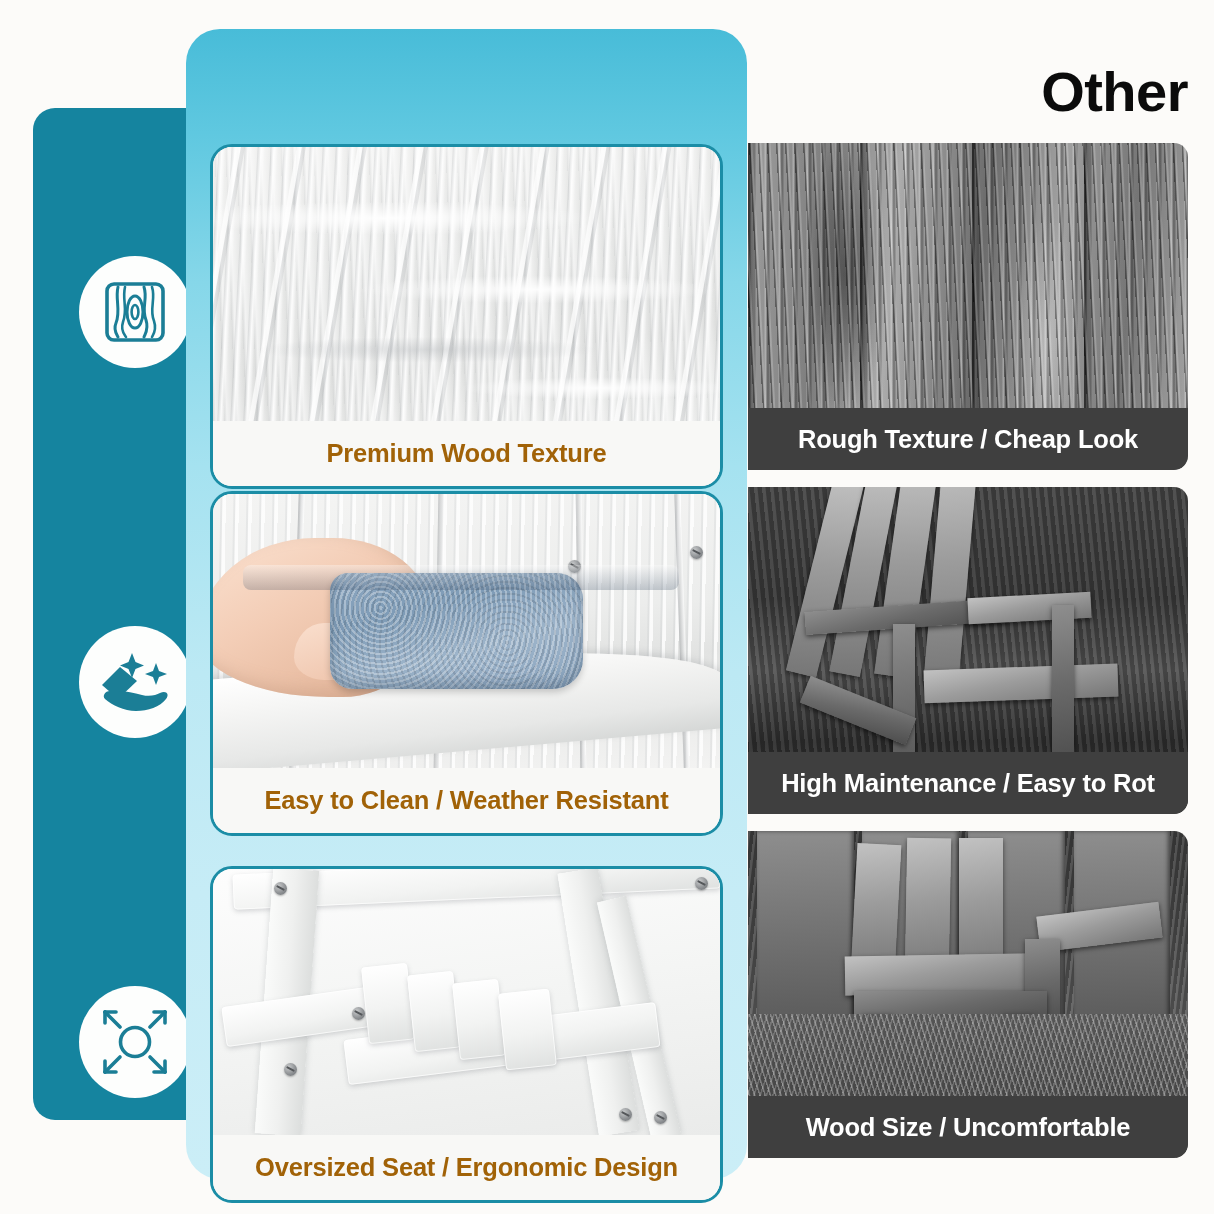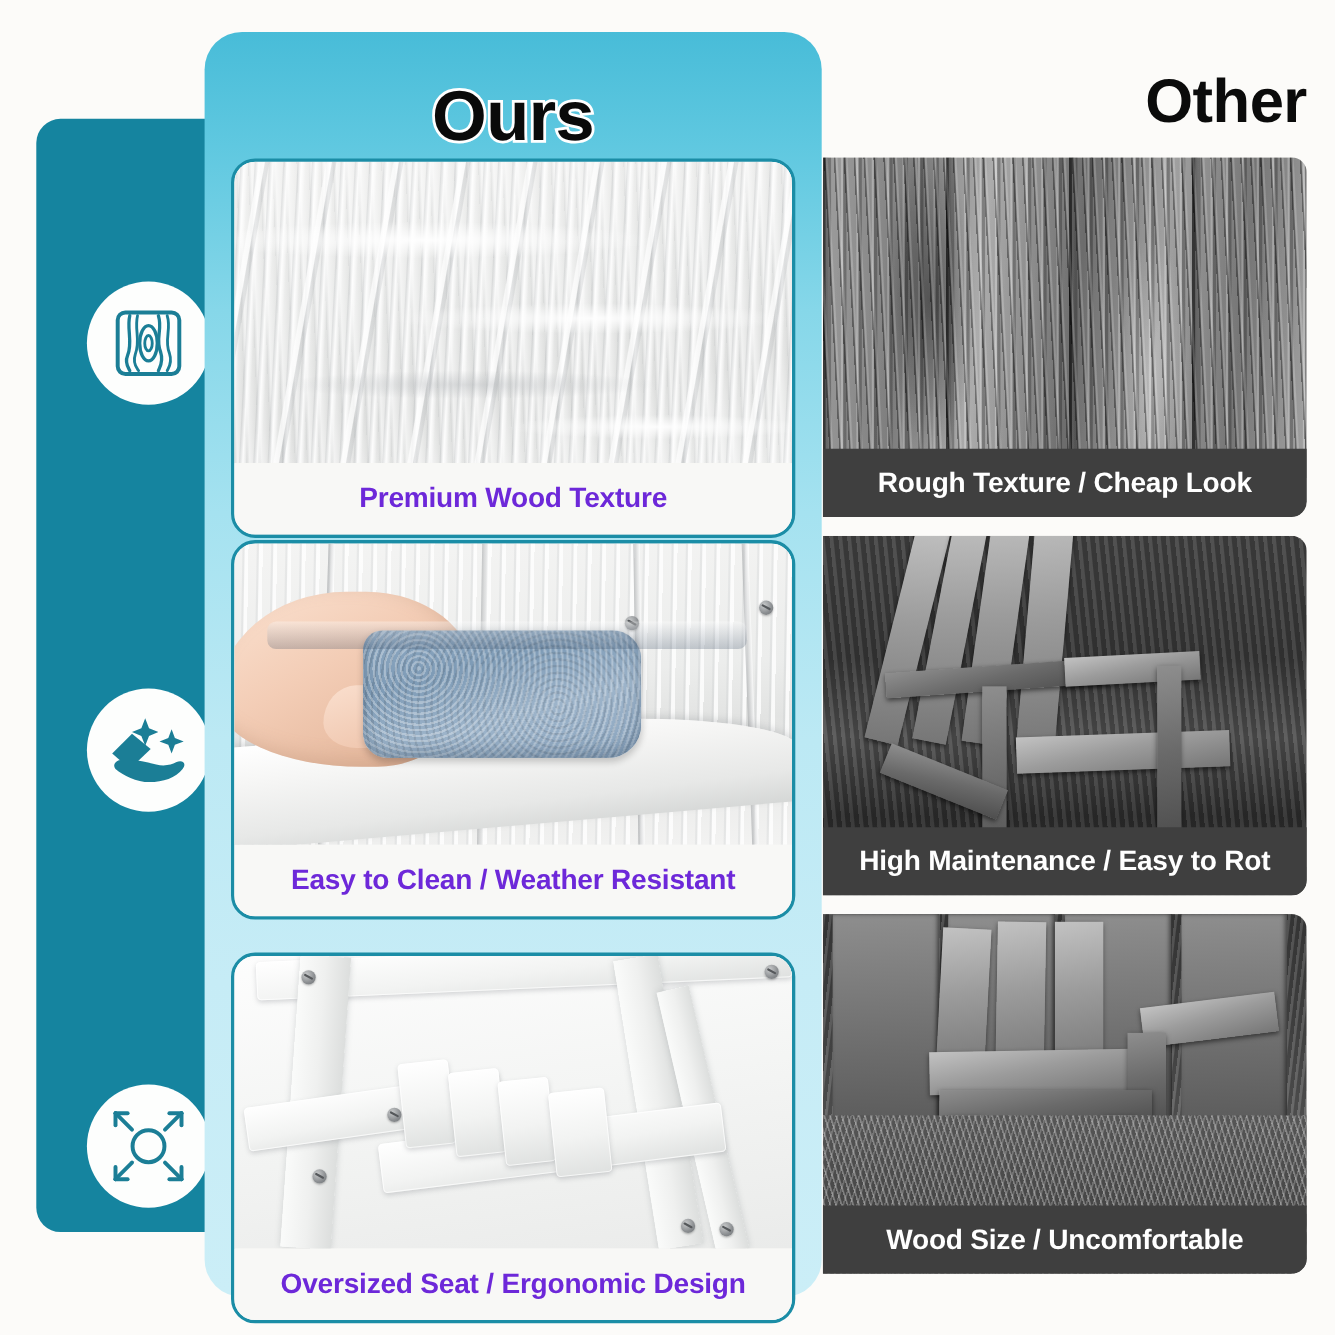--- a/index.html
+++ b/index.html
@@ -116,21 +116,21 @@
     overflow: hidden;
   }
   .ours-card.c2 .ours-photo { height: 266px; }
 
   .ours-caption {
     height: 65px;
     display: flex;
     align-items: center;
     justify-content: center;
     background: #F8F8F6;
-    color: #6d28d9;
+    color: #a16207;
     font-size: 25.5px;
     font-weight: 700;
     letter-spacing: -0.2px;
     white-space: nowrap;
   }
 
   
   .other-card {
     position: absolute;
     left: 748px;
@@ -385,21 +385,20 @@
               <path d="M68 68 L68 57"></path>
               <path d="M68 68 L57 68"></path>
           </g>
         </svg>
       </span>
     </div>
   </div>
 
   <div class="ours-panel">
 
-    <div class="panel-title title-ours">Ours</div>
 
     <div class="ours-card c0">
       <div class="ours-photo">
         <div class="tex-white-grain"></div>
       </div>
       <div class="ours-caption">Premium Wood Texture</div>
     </div>
 
     <div class="ours-card c1">
       <div class="ours-photo">

